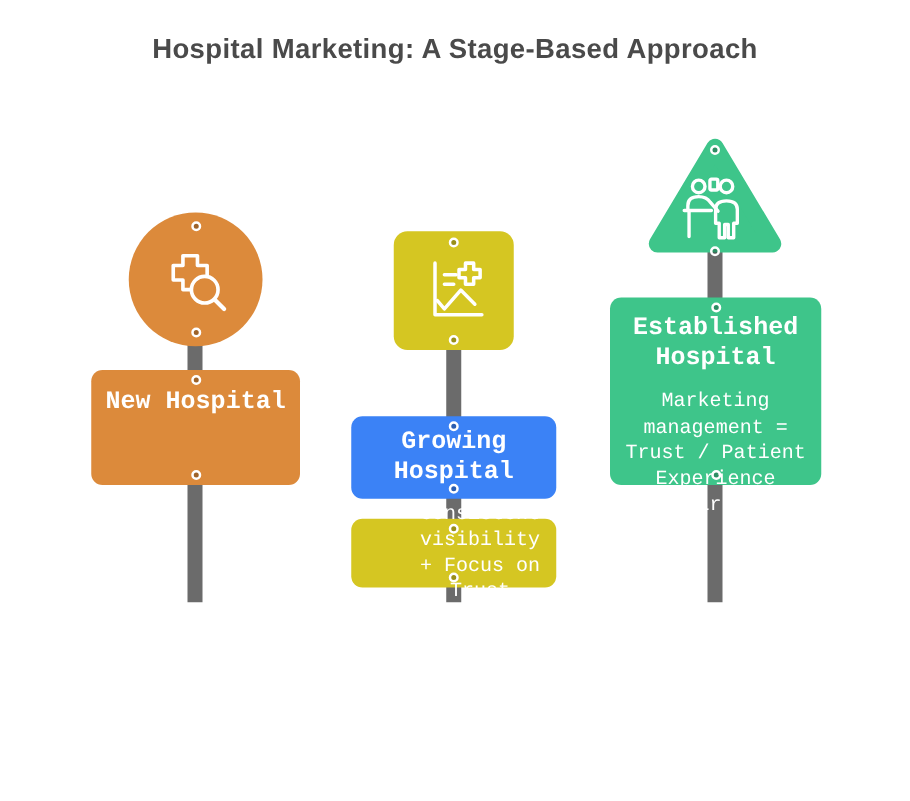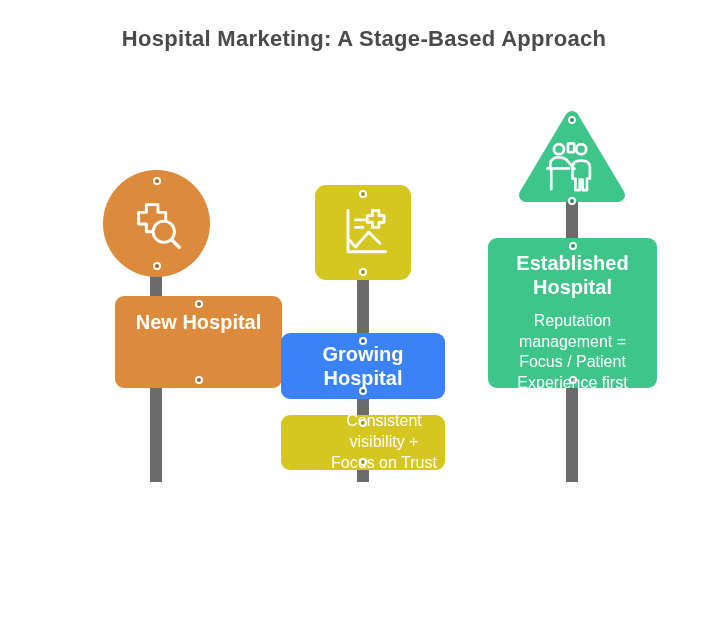--- a/index.html
+++ b/index.html
@@ -19,21 +19,21 @@
   
   .badge { position:absolute; z-index:2; display:flex; align-items:center; justify-content:center; }
   .badge-circle { left:103px; top:170px; width:107px; height:107px; border-radius:50%; }
   .badge-square { left:315px; top:185px; width:96px; height:95px; border-radius:11px; }
   .badge-triangle { left:512px; top:106px; width:120px; height:103px; }
   .badge-triangle svg.tri { position:absolute; left:0; top:0; width:120px; height:103px; }
   .badge-triangle svg.people { position:absolute; left:29px; top:33px; }
   
   .sign {
     position:absolute; z-index:2; border-radius:9px; color:#fff; text-align:center;
-    box-sizing:border-box; display:flex; flex-direction:column; justify-content:flex-start;
+    box-sizing:border-box; display:flex; flex-direction:column; justify-content:flex-start;font-family:Liberation Mono, monospace;
   }
   .sign h2 { margin:0; font-size:20px; font-weight:bold; line-height:1.22; }
   .sign p  { margin:0; font-size:16px; line-height:1.3; }
   .sign-1 { left:73px;  top:296px; width:167px; height:92px;  padding:14px 8px 0; }
   .sign-1 p { margin-top:10px; }
   .sign-2a { left:281px; top:333px; width:164px; height:66px; justify-content:center; padding:0 8px; }
   .sign-2b { left:281px; top:415px; width:164px; height:55px; justify-content:center; padding:0 6px; }
   .sign-3 { left:488px; top:238px; width:169px; height:150px; padding:13px 9px 0; }
   .sign-3 p { margin-top:11px; }
   
@@ -68,21 +68,21 @@
   <div class="badge badge-circle" style="background-color: rgb(220, 138, 59);">
     <span class="screw screw-top"></span>
     <svg width="62" height="62" viewBox="0 0 64 64">
       <path class="icon-stroke" stroke-width="3" d="M21 12 h12 v8 h8 v12 h-8 v8 h-12 v-8 h-8 v-12 h8 z"></path>
       <circle cx="39" cy="40" r="11" stroke="#fff" stroke-width="3" style="fill: rgb(220, 138, 59);"></circle>
       <path class="icon-stroke" stroke-width="3.5" d="M47.5 48.5 L55 56"></path>
     </svg>
     <span class="screw screw-bottom"></span>
   </div>
 
-  <div class="sign sign-1" style="background-color: rgb(220, 138, 59); color: rgb(255, 255, 255); margin-left: 42px;">
+  <div class="sign sign-1" style="background-color: rgb(220, 138, 59); color: rgb(255, 255, 255);">
     <span class="screw screw-top"></span>
     <h2>New Hospital</h2>
     <span class="screw screw-bottom"></span>
   </div>
 
   <svg class="base base-1" viewBox="0 0 60 24">
     <path d="M4 3 H56 L47 21 H13 Z" stroke-width="5" stroke-linejoin="round" style="fill: rgb(220, 138, 59); stroke: rgb(220, 138, 59);"></path>
   </svg>
 
   <div class="pole pole-2" style="background-color: rgb(107, 107, 107);"></div>
@@ -128,21 +128,21 @@
       <path class="icon-stroke" stroke-width="2.8" d="M9.5 29 v-2.5 q0 -7.5 9 -7.5 q6.5 0 9.5 4.5 l6.5 7.5"></path>
       <path class="icon-stroke" stroke-width="2.8" d="M6.5 30.5 H29 M10.5 31 V52"></path>
       <path class="icon-stroke" stroke-width="2.8" d="M35.5 53 V41 h-3 V29.5 q0 -7 9 -7 q9 0 9 7 V41 h-3 v12 h-4.5 V42 h-3 v11 z"></path>
     </svg>
     <span class="screw screw-bottom"></span>
   </div>
 
   <div class="sign sign-3" style="background-color: rgb(62, 197, 138); color: rgb(255, 255, 255);">
     <span class="screw screw-top"></span>
     <h2>Established Hospital</h2>
-    <p>Reputation management = Focus / Patient Experience first</p>
+    <p>Marketing management = Trust / Patient Experience first</p>
     <span class="screw screw-bottom"></span>
   </div>
 
   <svg class="base base-3" viewBox="0 0 60 24">
     <path d="M4 3 H56 L47 21 H13 Z" stroke-width="5" stroke-linejoin="round" style="fill: rgb(62, 197, 138); stroke: rgb(62, 197, 138);"></path>
   </svg>
 
 </div>
 
 </body></html>

